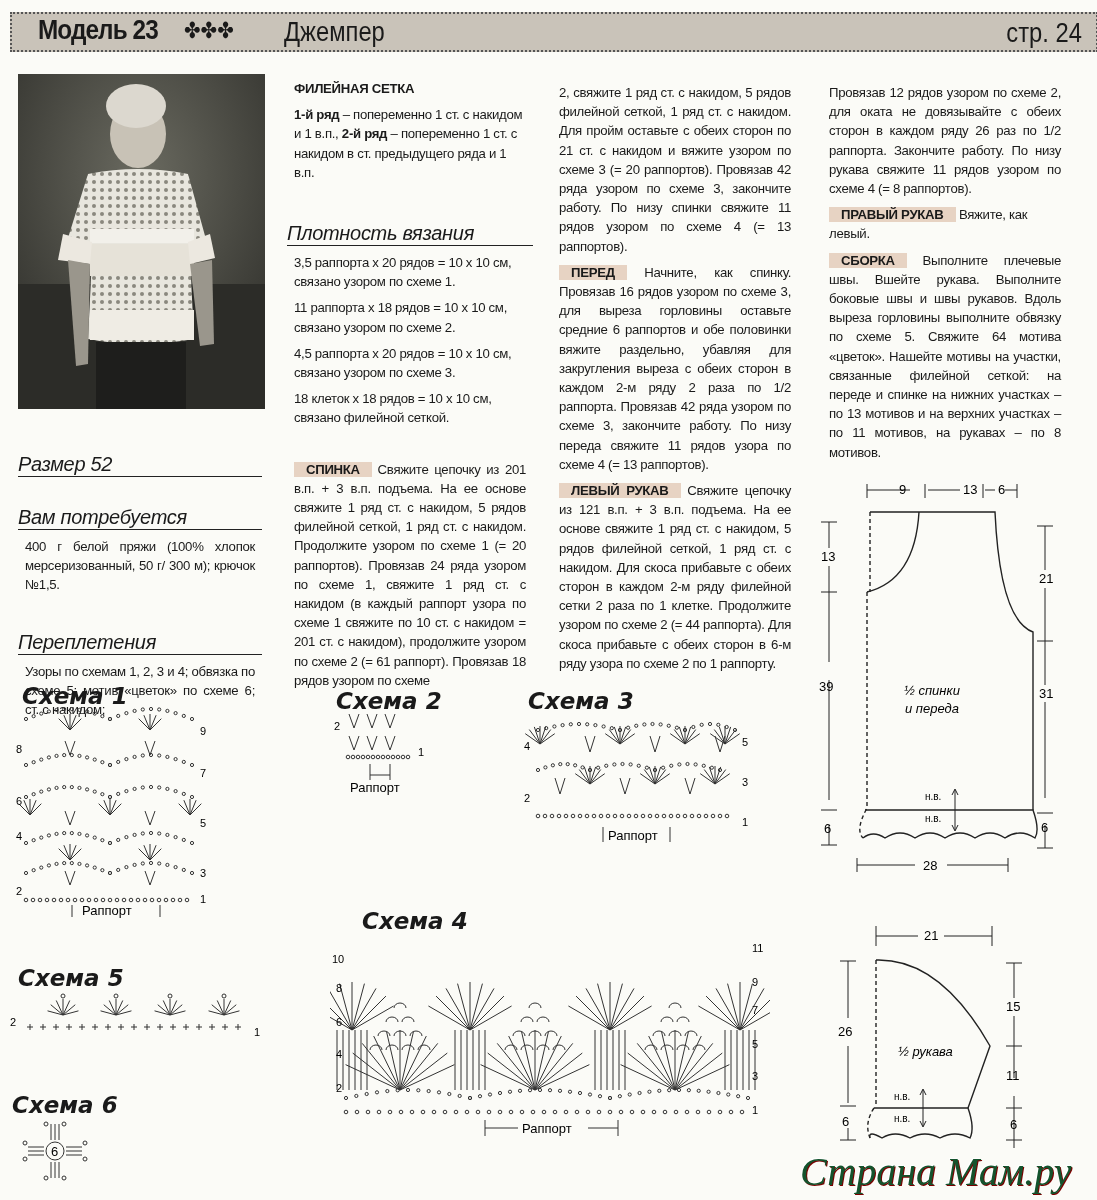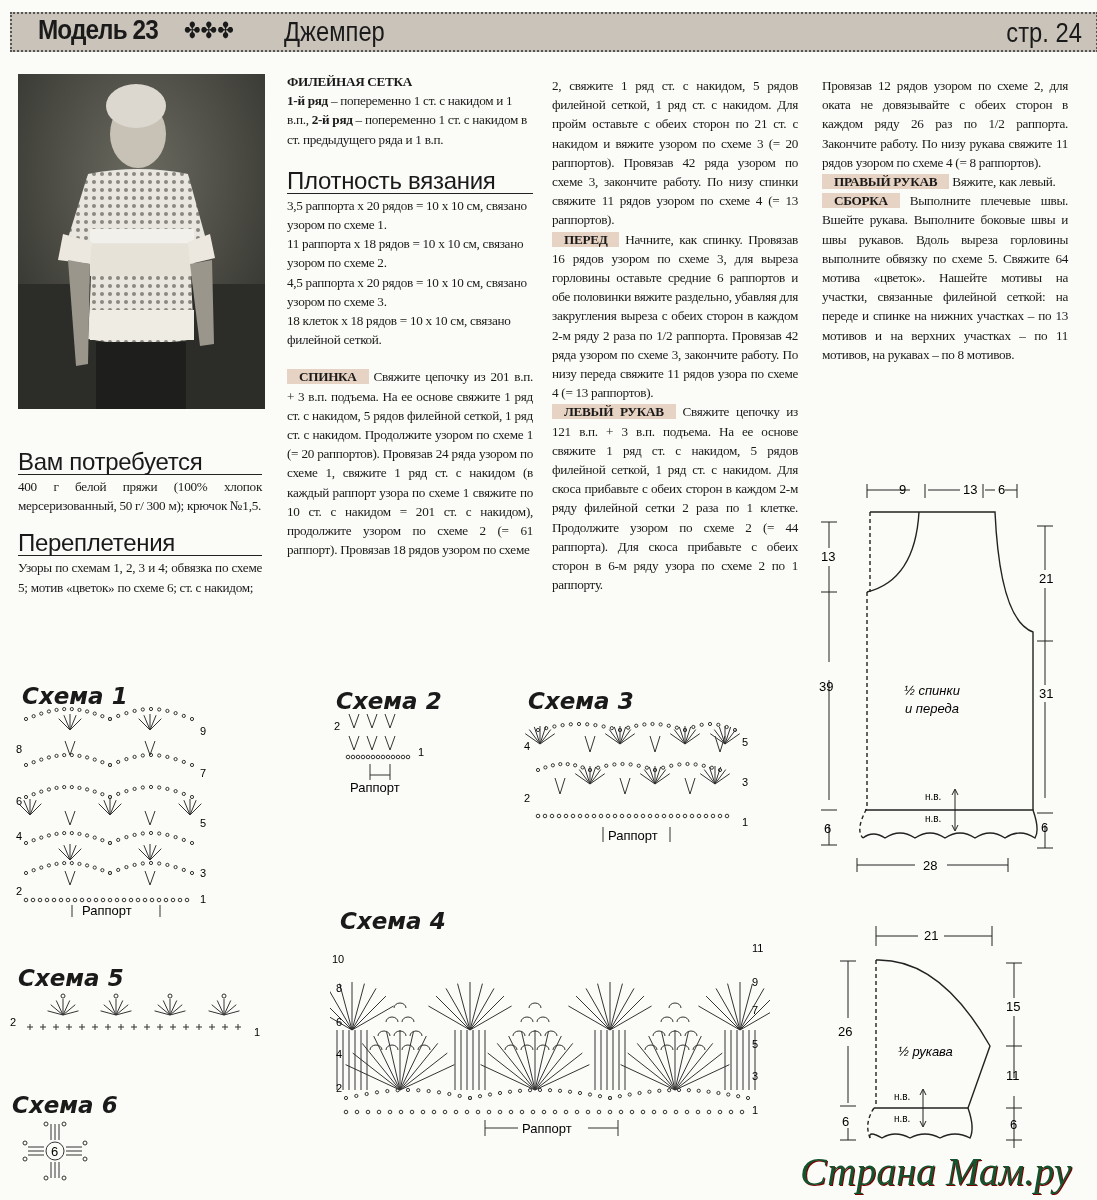--- a/index.html
+++ b/index.html
@@ -4,22 +4,22 @@
 <style>
   html,body{margin:0;padding:0;}
   body{width:1097px;height:1200px;background:#fbfbf7;position:relative;overflow:hidden;font-family:"DejaVu Sans Condensed","DejaVu Sans",sans-serif;color:#1a1a1a;}
   .hdr{position:absolute;left:10px;top:12px;width:1088px;height:40px;background:#c9c3b9;border-top:2px dotted #555;border-bottom:2px dotted #555;border-left:2px dotted #555;border-right:2px dotted #555;box-sizing:border-box;}
   .hdr .model{position:absolute;left:26px;top:1px;font-size:27px;font-weight:bold;letter-spacing:-1px;font-family:"Liberation Sans",sans-serif;transform:scaleX(.9);transform-origin:left;}
   .hdr .orn{position:absolute;left:172px;top:4px;font-size:22px;}
   .hdr .title{position:absolute;left:272px;top:3px;font-size:27px;font-family:"Liberation Sans",sans-serif;transform:scaleX(.88);transform-origin:left;}
   .hdr .page{position:absolute;right:14px;top:4px;font-size:27px;font-family:"Liberation Sans",sans-serif;transform:scaleX(.88);transform-origin:right;}
   .photo{position:absolute;left:18px;top:74px;width:247px;height:335px;overflow:hidden;background:#3a3a34;}
   .col{position:absolute;font-size:13.2px;line-height:19.2px;letter-spacing:-.3px;font-family:"Liberation Sans",sans-serif;}
-  .col p{margin:0;font-family:Liberation Serif, serif;}
-  .sec{font-size:24px;line-height:24px;border-bottom:1.5px solid #222;margin:4px 0 2px 0;}
+  .col p{margin:7px;}
+  .sec{font-size:20px;line-height:24px;border-bottom:1.5px solid #222;margin:16px 0 2px 0;font-style:italic;}
   .b{font-weight:bold;}
   .hl{font-weight:bold;background:#e7d3c3;padding:0 12px;}
   .just{text-align:justify;}
   .schema-title{position:absolute;font-family:"DejaVu Sans",sans-serif;font-weight:bold;font-style:italic;font-size:23px;}
   svg text{font-family:"Liberation Sans",sans-serif;}
   .wm{position:absolute;left:800px;top:1148px;font-family:"Liberation Serif",serif;font-style:italic;font-size:40px;color:#14532d;text-shadow:1px 1px 0 #7a0000, -1px -1px 0 #fff;}
 </style>
 </head>
 <body>
 
@@ -53,20 +53,21 @@
     <rect x="72" y="236" width="104" height="30" fill="#efece4"></rect>
     <path d="M45 160 L74 168 L72 190 L40 186Z" fill="#ece8e0"></path>
     <path d="M192 160 L170 168 L172 190 L197 184Z" fill="#ece8e0"></path>
     <path d="M50 186 L72 190 L70 290 L58 292Z" fill="#9a968c"></path>
     <path d="M172 190 L194 186 L196 270 L182 272Z" fill="#9a968c"></path>
     <rect x="78" y="268" width="90" height="67" fill="#1e1e1c"></rect>
   </svg>
 </div>
 
 <div class="col" style="left:18px;top:436px;width:244px;">
+  <div class="sec">Размер 52</div>
   <div style="height:10px"></div>
   <div class="sec">Вам потребуется</div>
   <p class="just">400 г белой пряжи (100% хлопок мерсеризованный, 50 г/ 300 м); крючок №1,5.</p>
   <div style="height:12px"></div>
   <div class="sec">Переплетения</div>
   <p class="just">Узоры по схемам 1, 2, 3 и 4; обвязка по схеме 5; мотив «цветок» по схеме 6; ст. с накидом;</p>
 </div>
 
 <div class="col" style="left:287px;top:72px;width:246px;">
   <p class="b">ФИЛЕЙНАЯ СЕТКА</p>
@@ -89,21 +90,21 @@
 
 <div class="col" style="left:822px;top:76px;width:246px;">
   <p class="just">Провязав 12 рядов узором по схеме 2, для оката не довязывайте с обеих сторон в каждом ряду 26 раз по 1/2 раппорта. Закончите работу. По низу рукава свяжите 11 рядов узором по схеме 4 (= 8 раппортов).</p>
   <p><span class="hl">ПРАВЫЙ РУКАВ</span><span> Вяжите, как левый.</span></p>
   <p class="just"><span class="hl">СБОРКА</span><span> Выполните плечевые швы. Вшейте рукава. Выполните боковые швы и швы рукавов. Вдоль выреза горловины выполните обвязку по схеме 5. Свяжите 64 мотива «цветок». Нашейте мотивы на участки, связанные филейной сеткой: на переде и спинке на нижних участках – по 13 мотивов и на верхних участках – по 11 мотивов, на рукавах – по 8 мотивов.</span></p>
 </div>
 
 <div class="schema-title" style="left:22px;top:683px;">Схема 1</div>
 <div class="schema-title" style="left:336px;top:688px;">Схема 2</div>
 <div class="schema-title" style="left:528px;top:688px;">Схема 3</div>
-<div class="schema-title" style="left:340px;top:908px;">Схема 4</div>
+<div class="schema-title" style="left:362px;top:908px;">Схема 4</div>
 <div class="schema-title" style="left:18px;top:965px;">Схема 5</div>
 <div class="schema-title" style="left:12px;top:1092px;">Схема 6</div>
 
 <svg style="position:absolute;left:10px;top:705px;" width="220" height="215" id="s1svg">
   <g id="s1g" stroke="#333" fill="none" stroke-width="1">
       <circle cx="16" cy="195" r="1.8"></circle>
       <circle cx="23" cy="195" r="1.8"></circle>
       <circle cx="30" cy="195" r="1.8"></circle>
       <circle cx="37" cy="195" r="1.8"></circle>
       <circle cx="44" cy="195" r="1.8"></circle>

